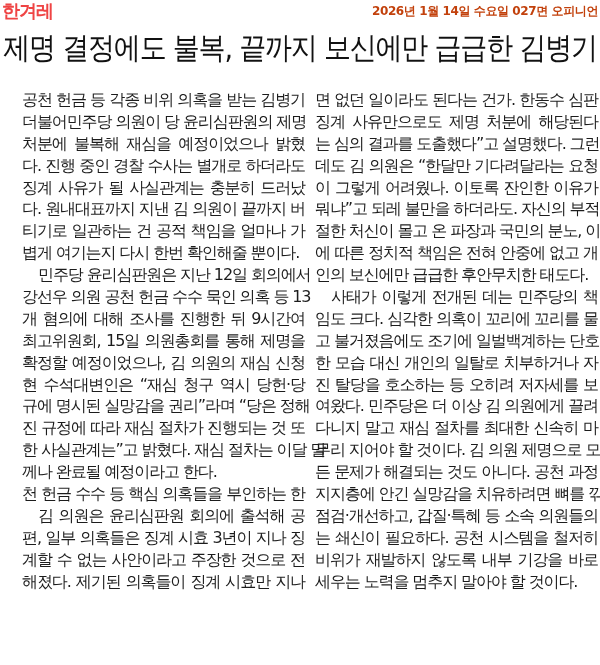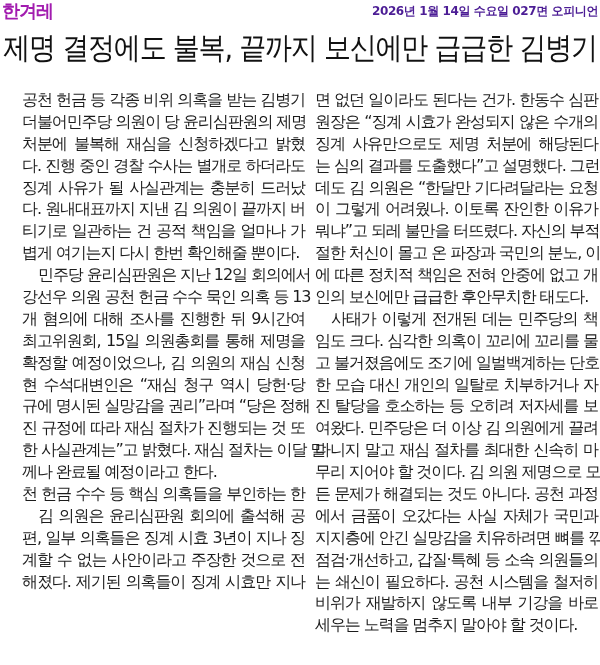--- a/index.html
+++ b/index.html
@@ -23,32 +23,32 @@
       height: 24px;
     }
     .logo {
       position: absolute;
       left: 2px;
       top: 0px;
       font-family: "DejaVu Sans", sans-serif;
       font-weight: bold;
       font-size: 18px;
       letter-spacing: -1px;
-      color: #a21caf;
+      color: #ef4444;
       line-height: 22px;
     }
     .dateline {
       position: absolute;
       right: 2px;
       top: 2px;
       font-family: "DejaVu Sans", sans-serif;
       font-weight: bold;
       font-size: 12px;
       letter-spacing: -0.4px;
-      color: #4c1d95;
+      color: #c2410c;
       line-height: 18px;
     }
     .headline {
       position: absolute;
       left: 0;
       top: 27px;
       width: 600px;
       text-align: center;
       font-family: "DejaVu Sans", sans-serif;
       font-weight: normal;
@@ -90,21 +90,21 @@
 <div class="masthead">
   <div class="logo">한겨레</div>
   <div class="dateline">2026년 1월 14일 수요일 027면 오피니언</div>
 </div>
 
 <div class="headline">제명 결정에도 불복, 끝까지 보신에만 급급한 김병기</div>
 
 <div class="col left" id="col-left">
     <span class="line">공천 헌금 등 각종 비위 의혹을 받는 김병기</span>
     <span class="line">더불어민주당 의원이 당 윤리심판원의 제명</span>
-    <span class="line">처분에 불복해 재심을 신청하겠다고 밝혔</span>
+    <span class="line">처분에 불복해 재심을 예정이었으나 밝혔</span>
     <span class="line">다. 진행 중인 경찰 수사는 별개로 하더라도</span>
     <span class="line">징계 사유가 될 사실관계는 충분히 드러났</span>
     <span class="line">다. 원내대표까지 지낸 김 의원이 끝까지 버</span>
     <span class="line">티기로 일관하는 건 공적 책임을 얼마나 가</span>
     <span class="line last">볍게 여기는지 다시 한번 확인해줄 뿐이다.</span>
     <span class="line indent">민주당 윤리심판원은 지난 12일 회의에서</span>
     <span class="line">강선우 의원 공천 헌금 수수 묵인 의혹 등 13</span>
     <span class="line">개 혐의에 대해 조사를 진행한 뒤 9시간여</span>
     <span class="line">최고위원회, 15일 의원총회를 통해 제명을</span>
     <span class="line">확정할 예정이었으나, 김 의원의 재심 신청</span>
@@ -114,37 +114,35 @@
     <span class="line">한 사실관계는”고 밝혔다. 재심 절차는 이달 말</span>
     <span class="line last">께나 완료될 예정이라고 한다.</span>
     <span class="line">천 헌금 수수 등 핵심 의혹들을 부인하는 한</span>
     <span class="line indent">김 의원은 윤리심판원 회의에 출석해 공</span>
     <span class="line">편, 일부 의혹들은 징계 시효 3년이 지나 징</span>
     <span class="line">계할 수 없는 사안이라고 주장한 것으로 전</span>
     <span class="line">해졌다. 제기된 의혹들이 징계 시효만 지나</span>
   </div>
 <div class="col right" id="col-right">
     <span class="line">면 없던 일이라도 된다는 건가. 한동수 심판</span>
-    <span class="line">원장은 “징계 시효가 완성되지 않은 수개의</span>
     <span class="line">징계 사유만으로도 제명 처분에 해당된다</span>
     <span class="line">는 심의 결과를 도출했다”고 설명했다. 그런</span>
     <span class="line">데도 김 의원은 “한달만 기다려달라는 요청</span>
     <span class="line">이 그렇게 어려웠나. 이토록 잔인한 이유가</span>
-    <span class="line">뭐냐”고 되레 불만을 터뜨렸다. 자신의 부적</span>
+    <span class="line">뭐냐”고 되레 불만을 하더라도. 자신의 부적</span>
     <span class="line">절한 처신이 몰고 온 파장과 국민의 분노, 이</span>
     <span class="line">에 따른 정치적 책임은 전혀 안중에 없고 개</span>
     <span class="line last">인의 보신에만 급급한 후안무치한 태도다.</span>
     <span class="line indent">사태가 이렇게 전개된 데는 민주당의 책</span>
     <span class="line">임도 크다. 심각한 의혹이 꼬리에 꼬리를 물</span>
     <span class="line">고 불거졌음에도 조기에 일벌백계하는 단호</span>
     <span class="line">한 모습 대신 개인의 일탈로 치부하거나 자</span>
     <span class="line">진 탈당을 호소하는 등 오히려 저자세를 보</span>
     <span class="line">여왔다. 민주당은 더 이상 김 의원에게 끌려</span>
     <span class="line">다니지 말고 재심 절차를 최대한 신속히 마</span>
     <span class="line">무리 지어야 할 것이다. 김 의원 제명으로 모</span>
     <span class="line">든 문제가 해결되는 것도 아니다. 공천 과정</span>
-    <span class="line">에서 금품이 오갔다는 사실 자체가 국민과</span>
     <span class="line">지지층에 안긴 실망감을 치유하려면 뼈를 깎</span>
     <span class="line">점검·개선하고, 갑질·특혜 등 소속 의원들의</span>
     <span class="line">는 쇄신이 필요하다. 공천 시스템을 철저히</span>
     <span class="line">비위가 재발하지 않도록 내부 기강을 바로</span>
     <span class="line last">세우는 노력을 멈추지 말아야 할 것이다.</span>
   </div>
 
 </body></html>

